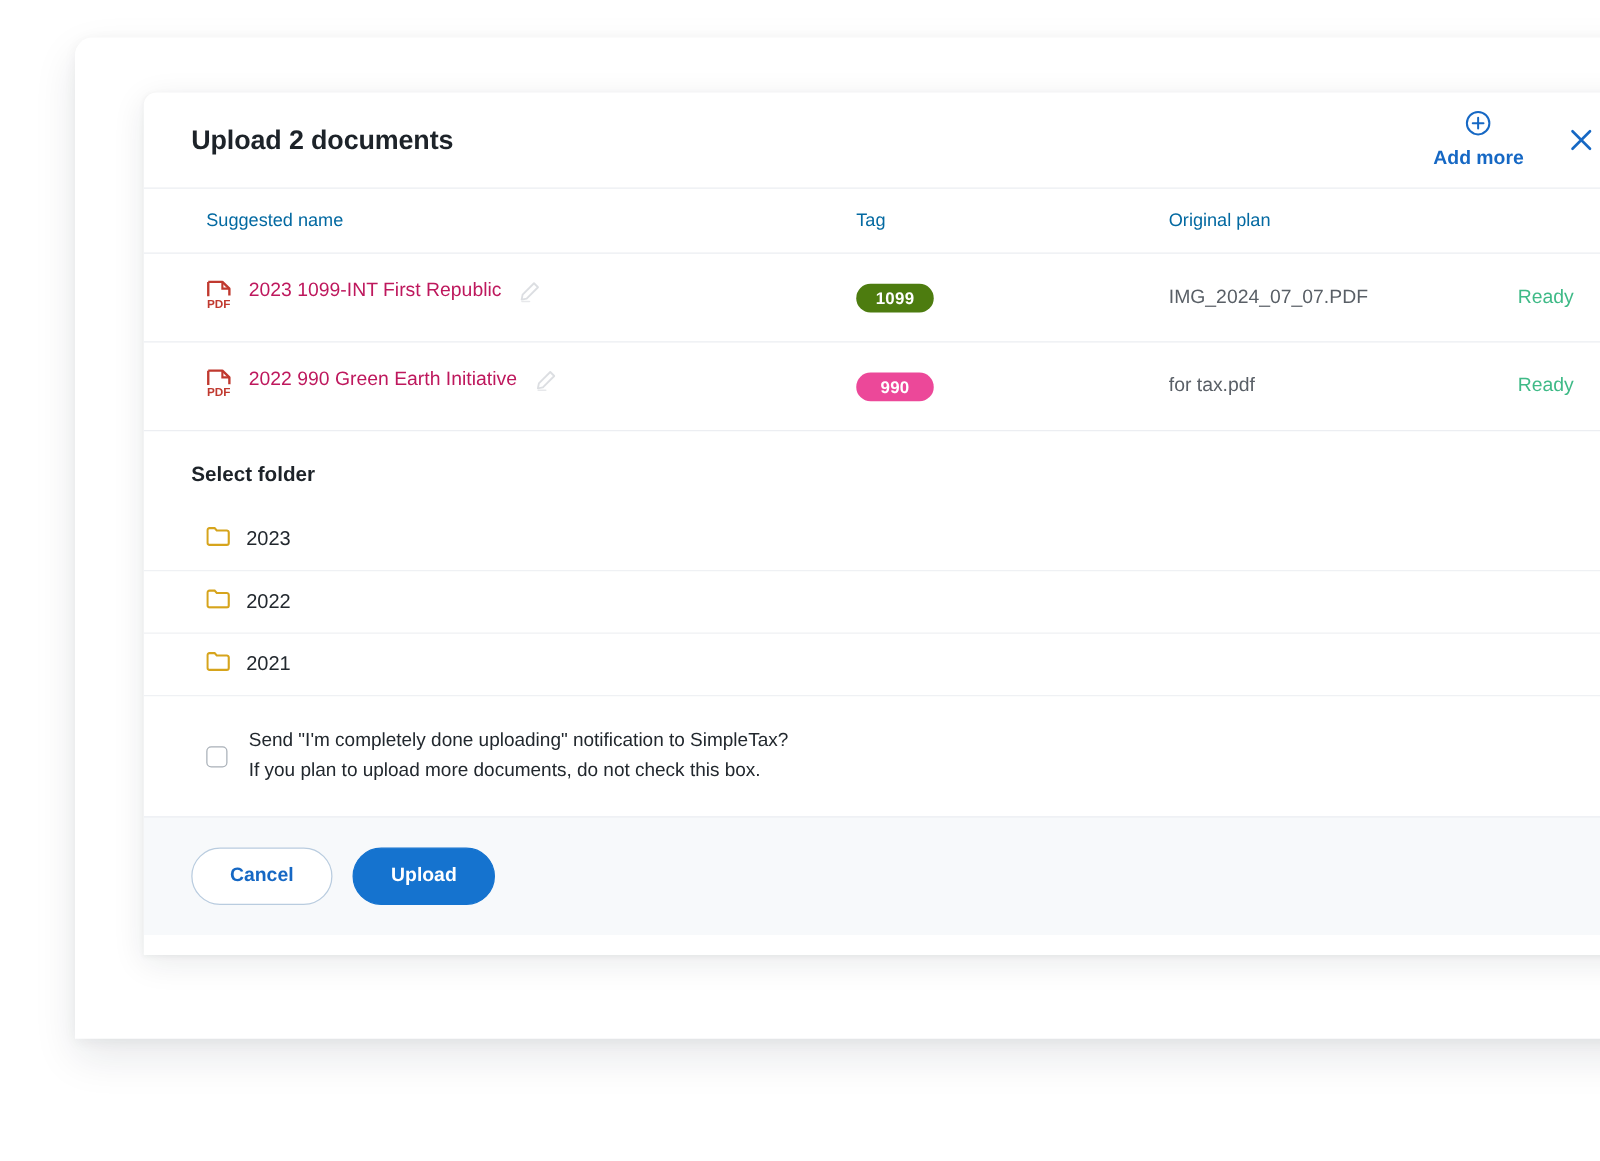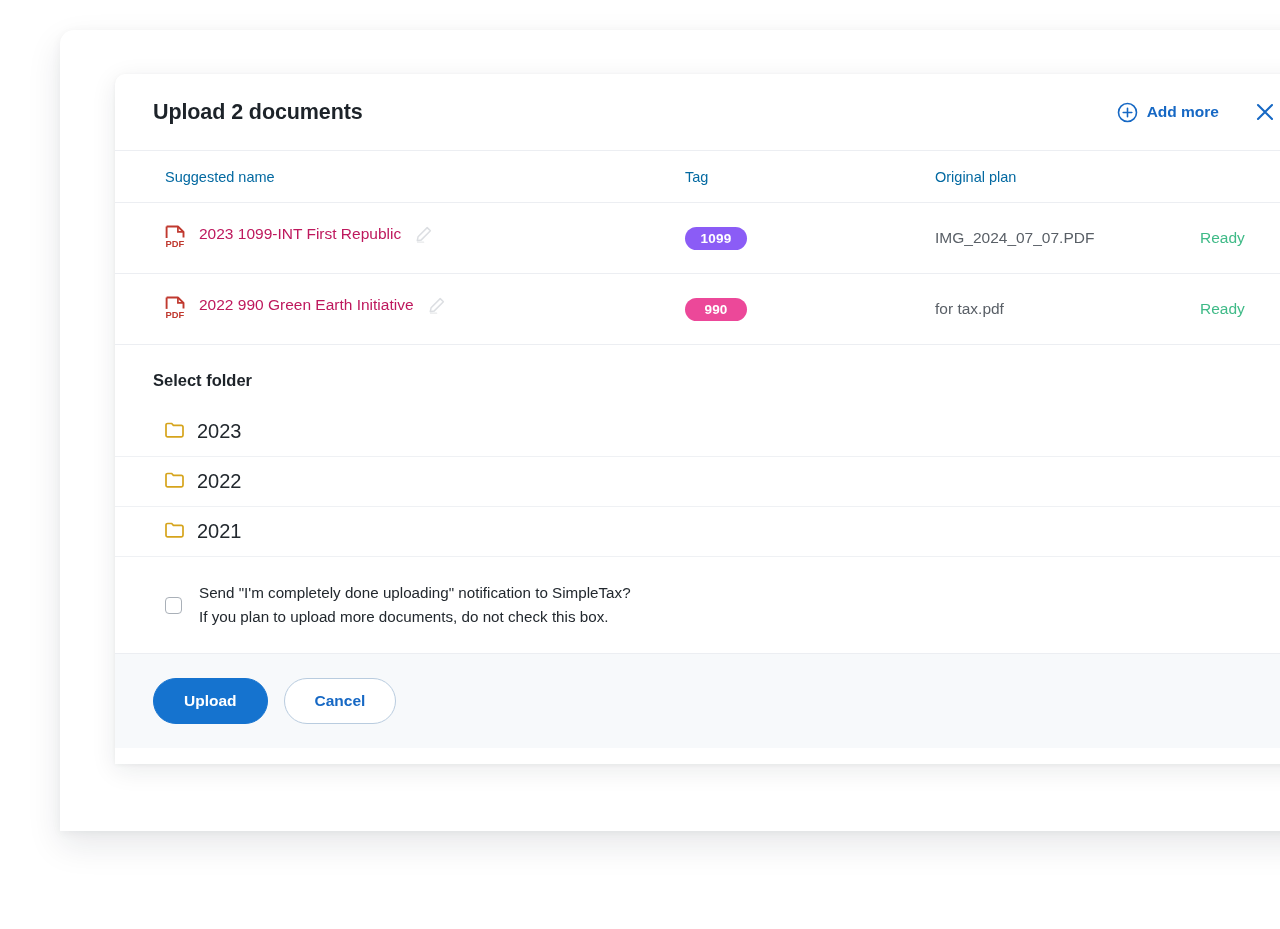--- a/index.html
+++ b/index.html
@@ -74,20 +74,21 @@
     display: flex;
     align-items: center;
     gap: 9px;
     color: #1668c4;
     font-size: 15.5px;
     font-weight: 700;
     cursor: pointer;
     background: none;
     border: none;
     font-family: "Liberation Sans", sans-serif;
+    flex-direction: column;
   }
   .add-more svg { display: block; }
   .close-btn {
     background: none;
     border: none;
     cursor: pointer;
     line-height: 0;
     padding: 2px;
   }
 
@@ -104,21 +105,21 @@
   }
   .table-head .th {
     font-size: 14.5px;
     color: #0369a1;
     font-weight: 400;
   }
 
   .col-name    { width: 520px; flex: 0 0 520px; }
   .col-tag     { width: 250px; flex: 0 0 250px; }
   .col-orig    { width: 265px; flex: 0 0 265px; }
-  .col-status  { flex: 1 1 auto; text-align: left; padding-right: 18px; }
+  .col-status  { flex: 1 1 auto; text-align: right; padding-right: 18px; }
 
   .doc-row {
     display: flex;
     align-items: center;
     height: 71px;
     padding: 0 38px 0 50px;
     border-bottom: 1px solid #eceef2;
   }
   .doc-row:last-of-type { border-bottom: 1px solid #eceef2; }
 
@@ -167,21 +168,21 @@
   .folder-row {
     display: flex;
     align-items: center;
     gap: 13px;
     height: 50px;
     padding: 0 38px 0 50px;
     border-bottom: 1px solid #eff1f4;
     cursor: pointer;
   }
   .folder-label {
-    font-size: 20px;
+    font-size: 16px;
     color: #22282e;
   }
 
   
   .checkbox-section {
     display: flex;
     align-items: center;
     gap: 17px;
     padding: 24px 38px 24px 50px;
   }
@@ -290,21 +291,21 @@
           </span>
           <span class="doc-name">2023 1099-INT First Republic</span>
           <span class="edit-icon">
             <svg width="19" height="19" viewBox="0 0 19 19" fill="none">
               <path d="M13.2 2.6l3.2 3.2-9.1 9.1-4 .8.8-4 9.1-9.1z" stroke="#d6d9dd" stroke-width="1.5" stroke-linejoin="round" fill="none"></path>
               <path d="M3.6 17.2h6" stroke="#e3e5e8" stroke-width="1.3" stroke-linecap="round"></path>
             </svg>
           </span>
         </div>
         <div class="col-tag">
-          <span class="badge" style="background:#8b5cf6">1099</span>
+          <span class="badge" style="background:#4d7c0f">1099</span>
         </div>
         <div class="col-orig">
           <span class="orig-name">IMG_2024_07_07.PDF</span>
         </div>
         <div class="col-status">
           <span class="status-ready">Ready</span>
         </div>
       </div>
 
       <div class="doc-row">
@@ -370,18 +371,18 @@
 
     <div class="checkbox-section">
       <div class="checkbox-box"></div>
       <div class="checkbox-text">
         <span class="cb-line">Send "I'm completely done uploading" notification to SimpleTax?</span>
         <span class="cb-line">If you plan to upload more documents, do not check this box.</span>
       </div>
     </div>
 
     <div class="dlg-footer">
+      <button class="btn btn-secondary">Cancel</button>
       <button class="btn btn-primary">Upload</button>
-      <button class="btn btn-secondary">Cancel</button>
     </div>
 
   </div>
 </div>
 
 </body></html>

